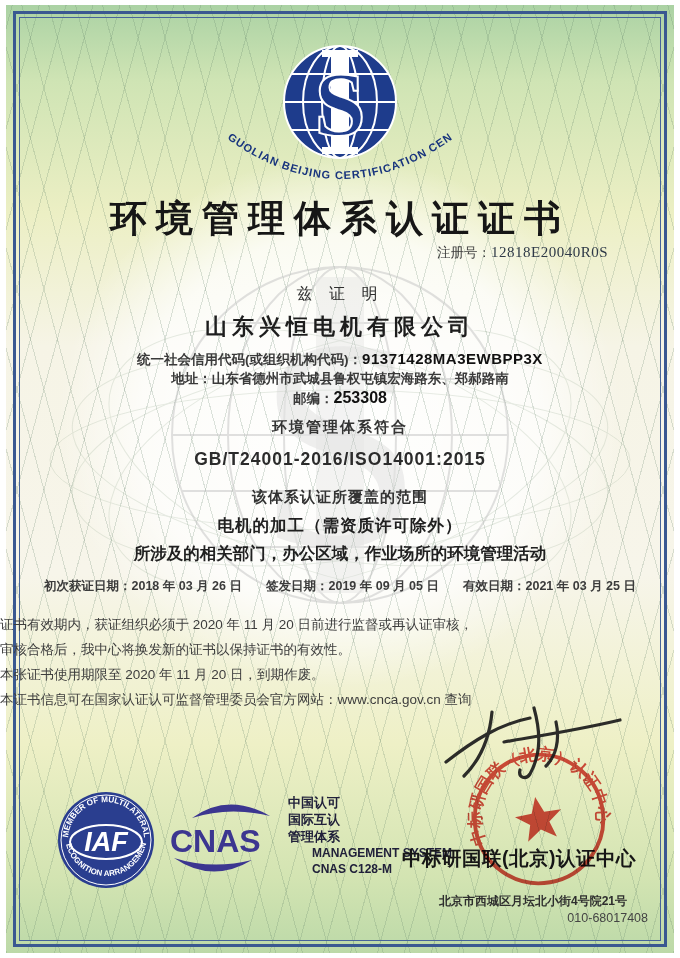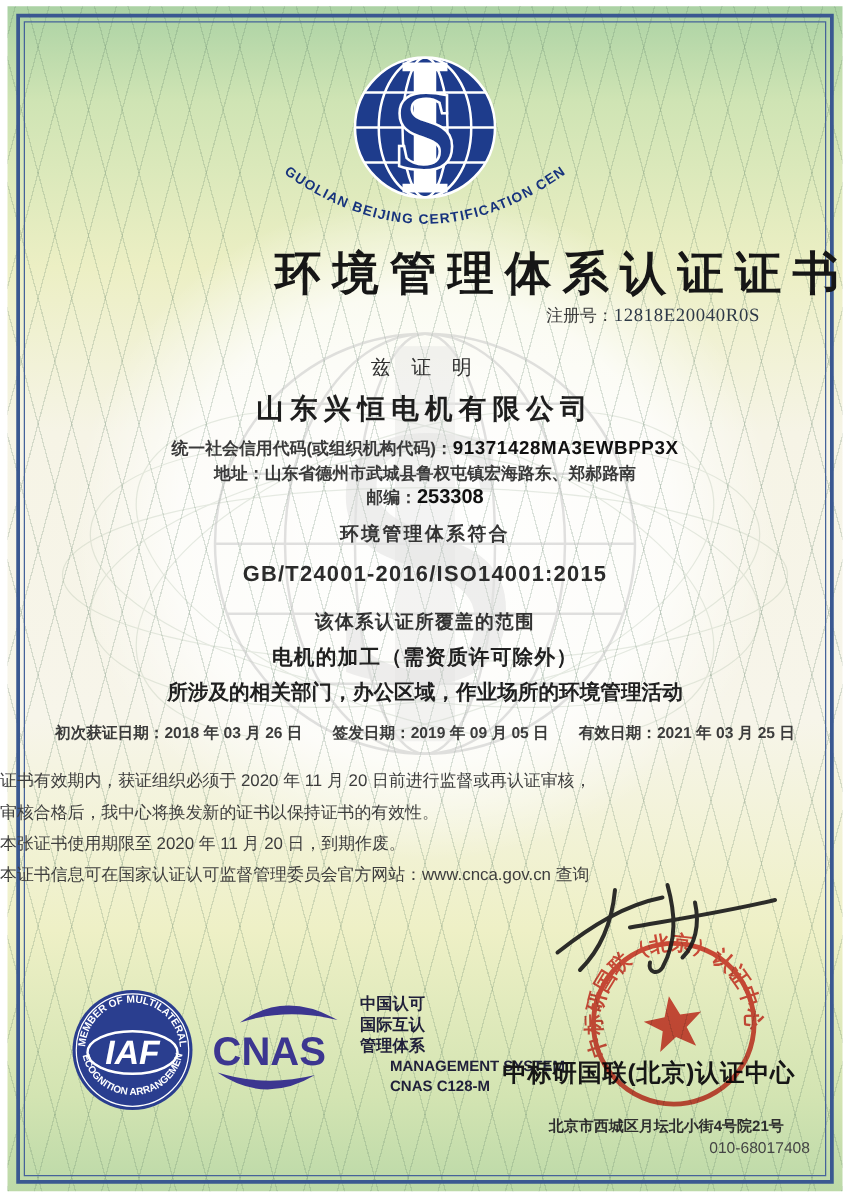--- a/index.html
+++ b/index.html
@@ -14,21 +14,21 @@
       background:
         repeating-linear-gradient(75deg, rgba(96,128,104,.22) 0 1px, transparent 1px 26px),
         repeating-linear-gradient(-75deg, rgba(96,128,104,.22) 0 1px, transparent 1px 26px);}
   .frame-outer{position:absolute;left:13px;top:11px;right:13px;bottom:11px;border:3px solid #3a5891;}
   .frame-inner{position:absolute;left:19px;top:17px;right:19px;bottom:17px;border:1px solid #46639a;}
   .wm{position:absolute;left:110px;top:205px;width:460px;height:460px;opacity:.5;pointer-events:none;}
   .rosette{position:absolute;left:40px;top:330px;width:600px;height:260px;opacity:.25;pointer-events:none;}
 
   .logo-wrap{position:absolute;left:200px;top:40px;width:280px;height:150px;}
 
-  .title{position:absolute;left:0;top:194px;width:100%;text-align:right;
+  .title{position:absolute;left:0;top:194px;width:100%;text-align:center;
          font-size:37px;font-weight:700;letter-spacing:9px;color:#161616;}
   .regline{position:absolute;right:72px;top:244px;font-size:13.5px;color:#3b3b3b;}
   .regline .num{font-family:"Liberation Serif","DejaVu Serif",serif;font-size:15px;color:#2e3947;letter-spacing:.5px;}
   .certify{position:absolute;left:0;top:284px;width:100%;text-align:center;font-size:16px;color:#2e2e2e;letter-spacing:6px;font-weight:400;}
   .company{position:absolute;left:0;top:312px;width:100%;text-align:center;font-size:22px;font-weight:700;letter-spacing:5px;color:#1d1d1d;}
   .line{position:absolute;left:0;width:100%;text-align:center;color:#3a3a3a;}
   .l-code{top:350px;font-size:13.5px;font-weight:600;}
   .l-code b{font-size:15px;color:#111;letter-spacing:.5px;}
   .l-addr{top:370px;font-size:13.5px;font-weight:600;}
   .l-post{top:389px;font-size:13.5px;font-weight:600;}

